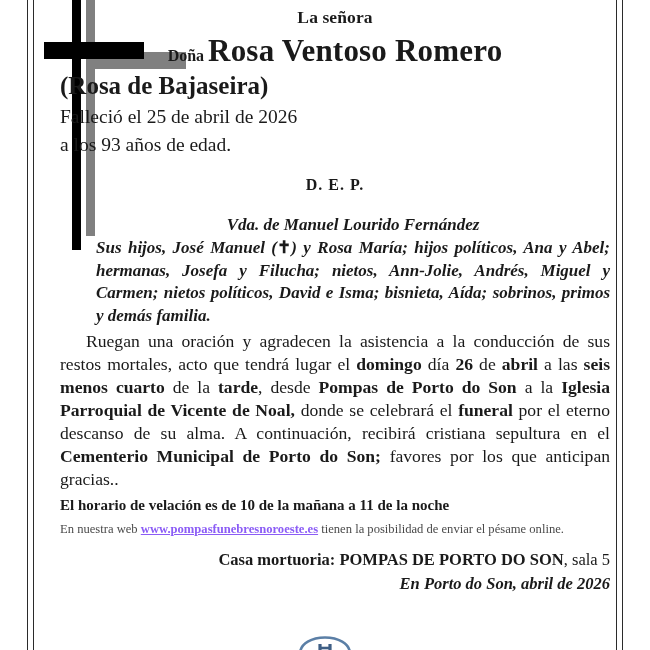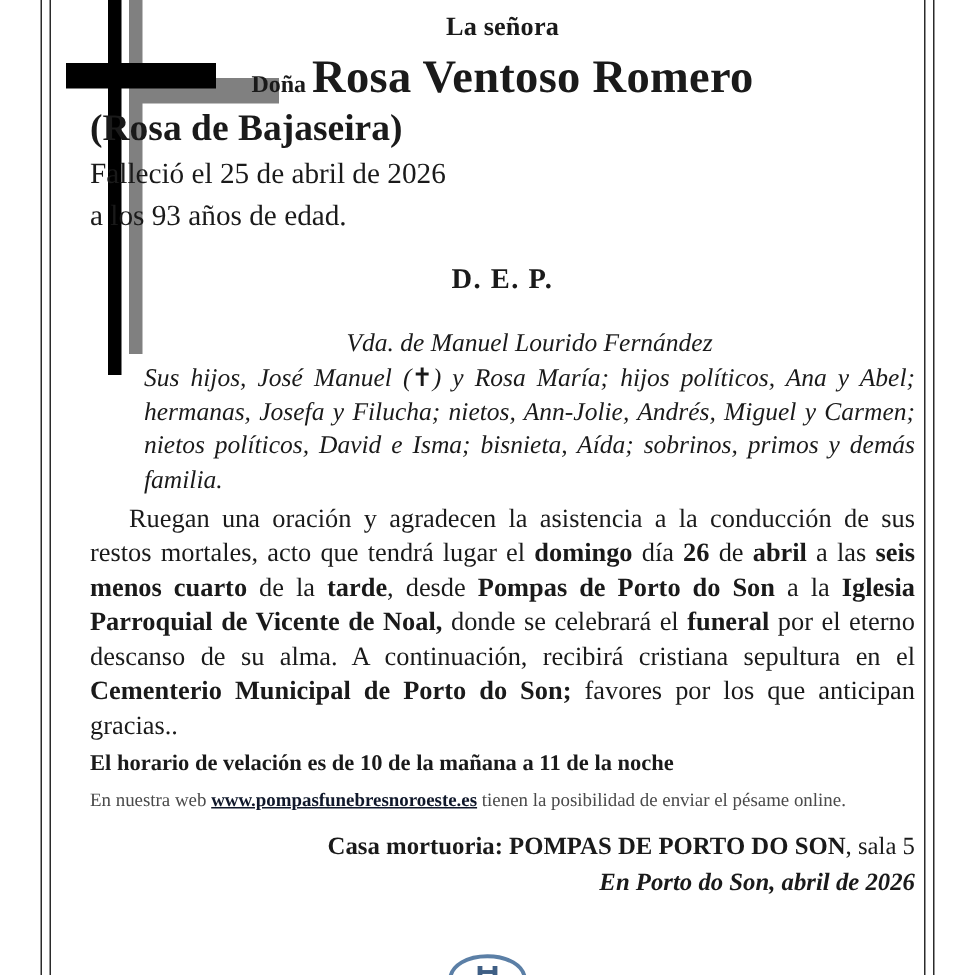--- a/index.html
+++ b/index.html
@@ -103,31 +103,31 @@
   .died-line, .age-line {
     text-align: left;
     font-size: 19.5px;
     line-height: 1.32;
     margin: 4px 0 0 0;
   }
   .age-line { margin-top: 2px; }
 
   .dep {
     text-align: center;
-    font-size: 19px;
+    font-size: 16px;
     font-weight: bold;
     letter-spacing: 1px;
     margin: 19px 0 0 0;
   }
 
   
   .family {
     margin: 20px 0 0 0;
     font-style: italic;
-    font-weight: normal;
+    font-weight: bold;
     font-size: 17px;
     line-height: 1.33;
     text-align: justify;
     text-align-last: center;
     text-indent: 0;
     padding-left: 36px;
   }
   .family .widow-line {
     display: block;
     text-align: center;
@@ -159,21 +159,21 @@
   }
 
   .web-line {
     margin: 7px 0 0 0;
     font-size: 12.6px;
     line-height: 1.2;
     color: #4a4a4a;
     text-align: left;
   }
   .web-line a {
-    color: #0f172a;
+    color: #8b5cf6;
     text-decoration: underline;
     font-weight: bold;
   }
 
   .mortuoria {
     margin: 12px 0 0 0;
     font-size: 16.5px;
     text-align: right;
     line-height: 1.3;
   }

